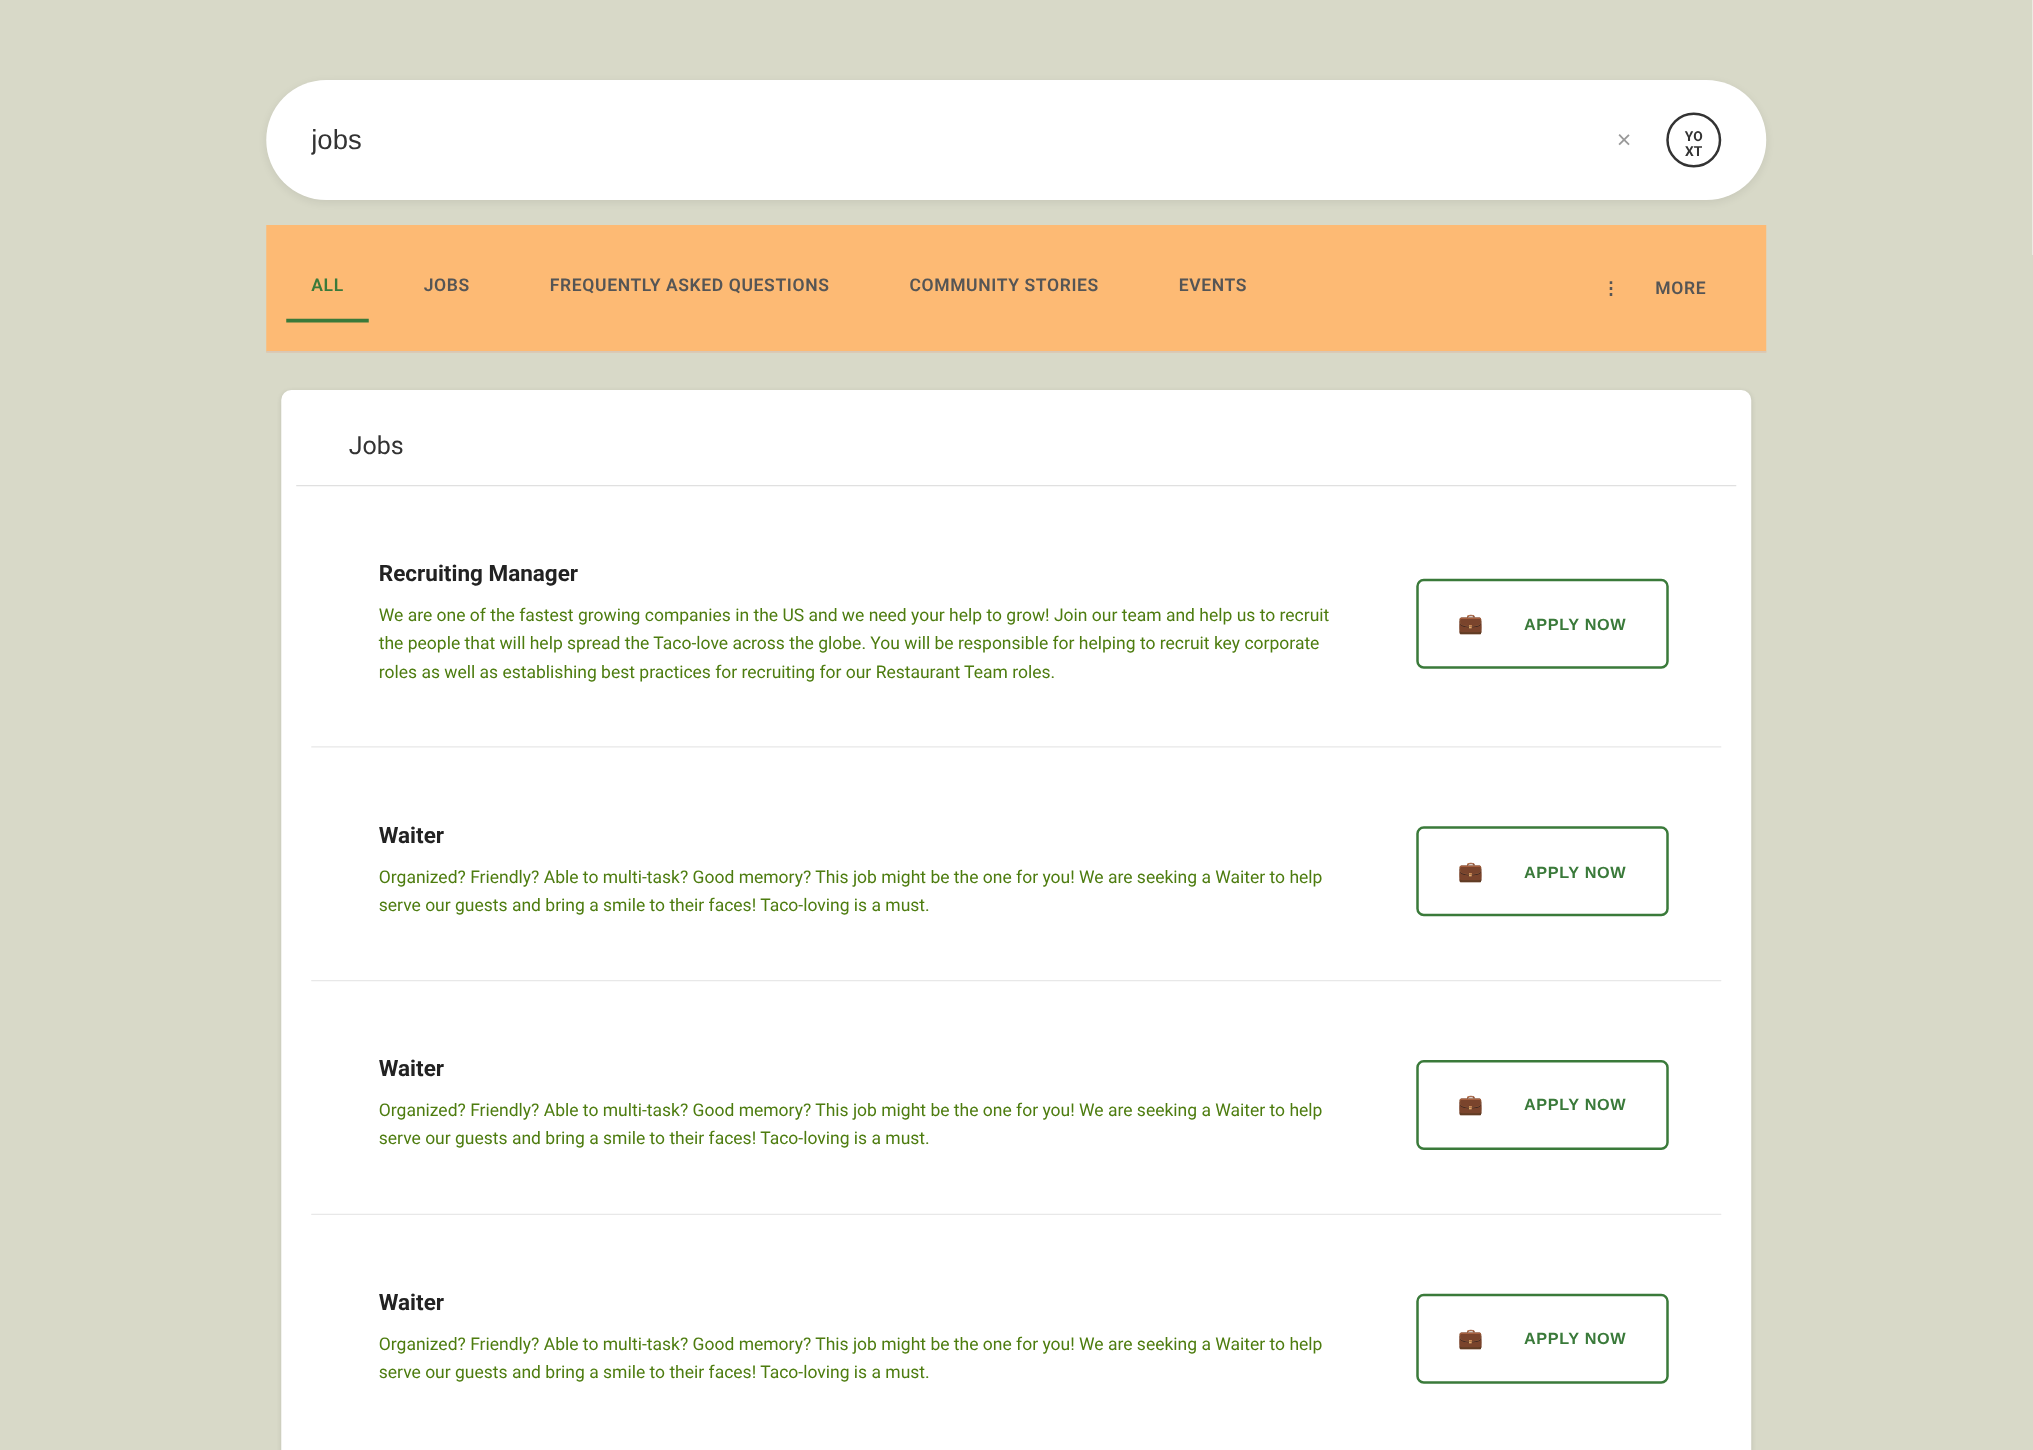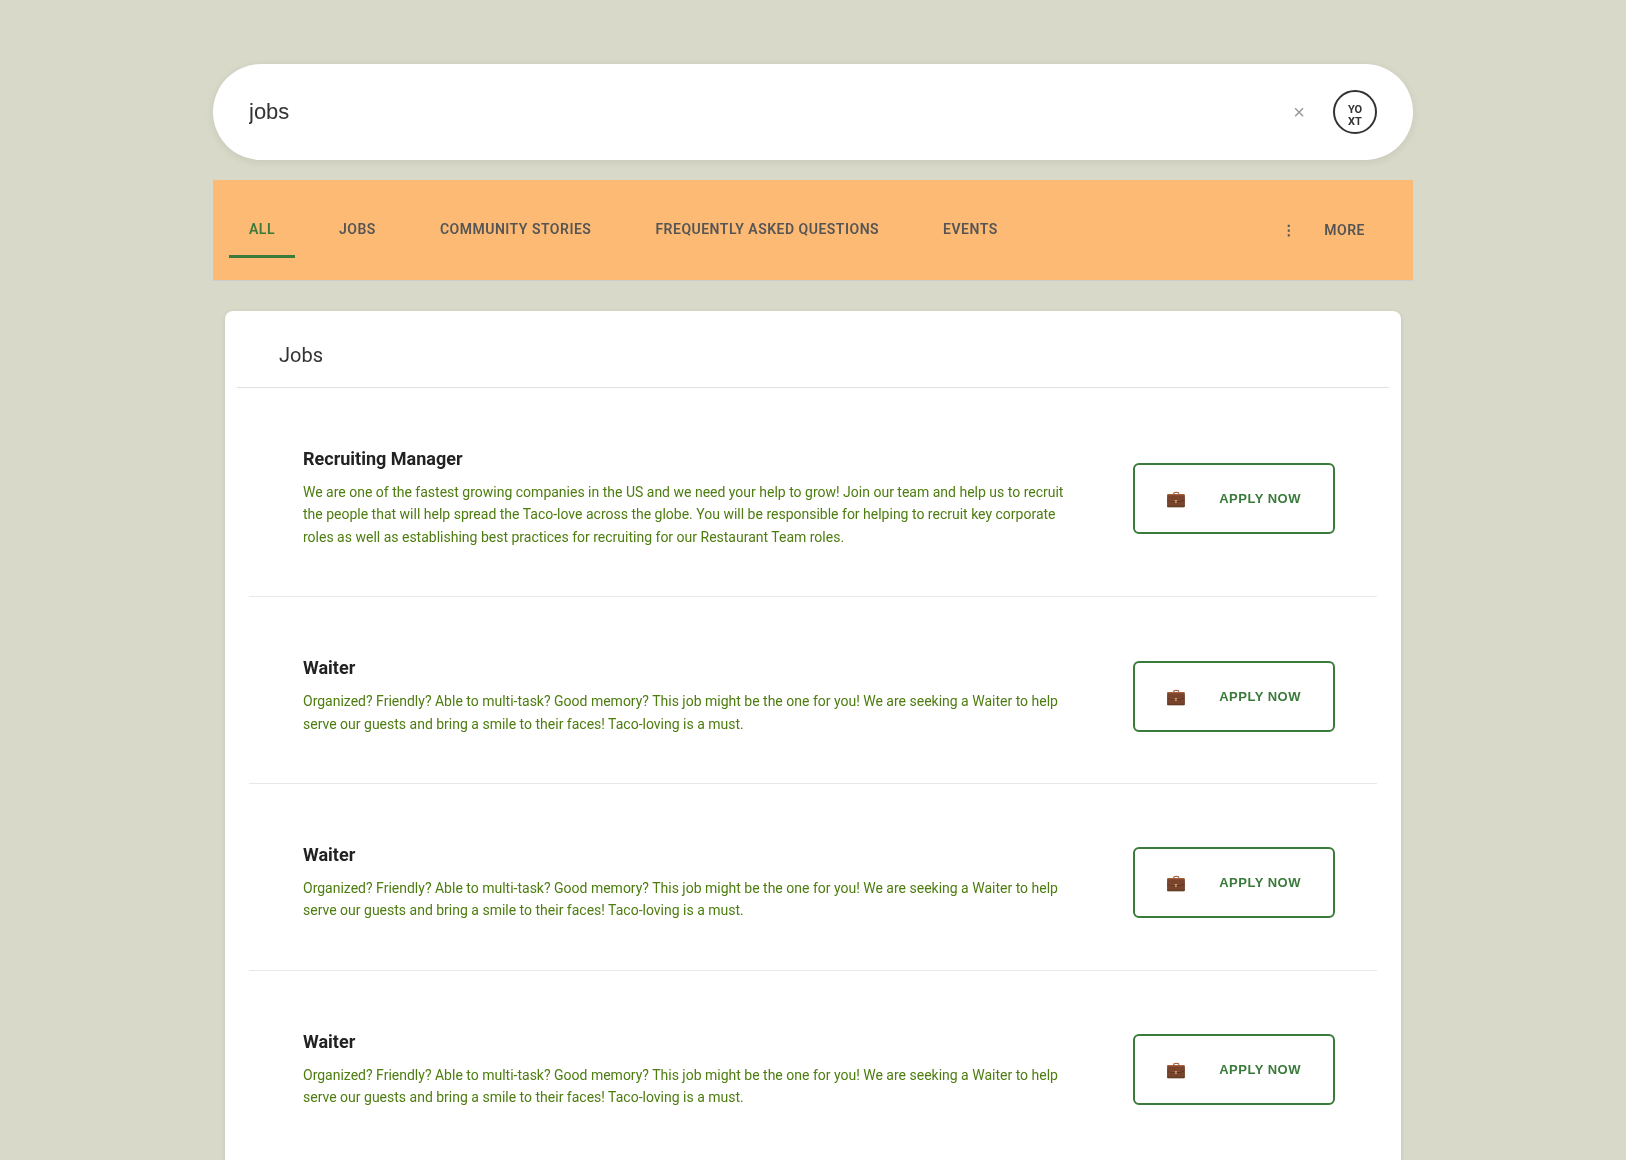--- a/index.html
+++ b/index.html
@@ -199,22 +199,22 @@
   <button class="search-clear">×</button>
   <div class="avatar-icon">
     <span style="white-space:pre-line; font-size:11px; font-weight:700;">YO
 XT</span>
   </div>
 </div>
 
 <div class="tabs-container">
   <div class="tab active">ALL</div>
   <div class="tab">JOBS</div>
+  <div class="tab">FREQUENTLY ASKED QUESTIONS</div>
   <div class="tab">COMMUNITY STORIES</div>
-  <div class="tab">FREQUENTLY ASKED QUESTIONS</div>
   <div class="tab">EVENTS</div>
   <div class="tab-more">
     <span>⋮</span>
     <span>MORE</span>
   </div>
 </div>
 
 <div class="content-area">
   <div class="results-card">
 

